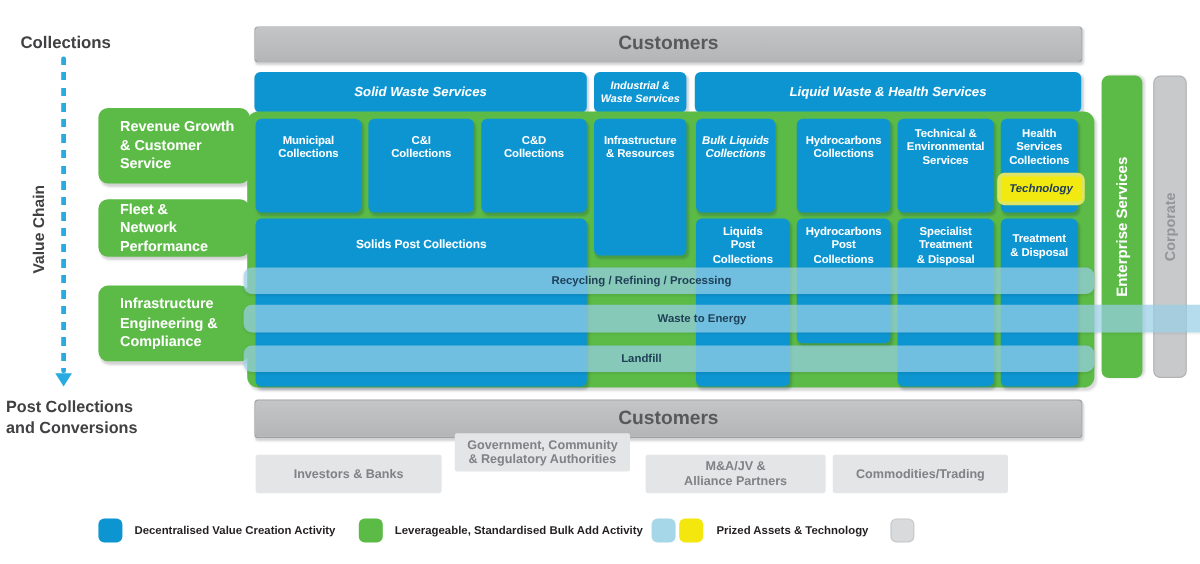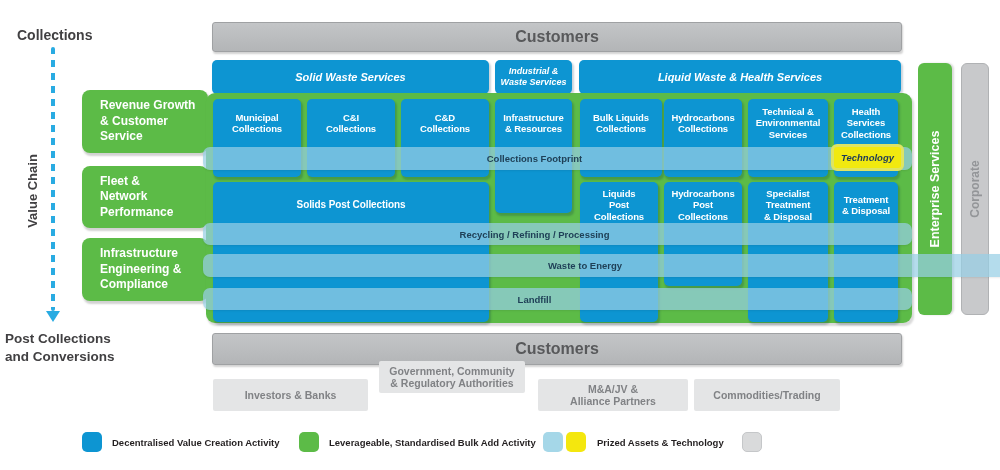--- a/index.html
+++ b/index.html
@@ -68,21 +68,21 @@
   <div class="abs rail-lbl" style="left:17px;top:27px;font-size:14px;">Collections</div>
   <div class="abs arrow-line" style="left:51px;top:47px;height:264px;"></div>
   <div class="abs arrow-head" style="left:46px;top:311px;"></div>
   <div class="abs rail-lbl" style="left:-22px;top:183px;width:110px;height:16px;text-align:center;font-size:13px;transform:rotate(-90deg);">Value Chain</div>
   <div class="abs rail-lbl pre" style="left:5px;top:330px;font-size:13.5px;line-height:18px;">Post Collections
 and Conversions</div>
 
   <div class="abs greenrow pre" style="left:82px;top:90px;width:126px;height:63px;">Revenue Growth
 &amp; Customer
 Service</div>
-  <div class="abs greenrow pre" style="left:82px;top:166px;width:126px;height:62px;">Fleet &amp;
+  <div class="abs greenrow pre" style="left:82px;top:166px;width:126px;height:48px;">Fleet &amp;
 Network
 Performance</div>
   <div class="abs greenrow pre" style="left:82px;top:238px;width:126px;height:63px;">Infrastructure
 Engineering &amp;
 Compliance</div>
 
   <div class="abs gray-banner" style="left:212px;top:22px;width:690px;height:30px;">Customers</div>
   <div class="abs gray-banner" style="left:212px;top:333px;width:690px;height:32px;">Customers</div>
 
   <div class="abs hdr pre" style="left:495px;top:60px;width:77px;height:34px;font-size:9px;line-height:11px;">Industrial &amp;
@@ -101,21 +101,21 @@
 Collections</div>
     </div>
   <div class="abs bluebox" style="left:401px;top:99px;width:88px;height:78px;">
     <div class="bx pre" style="top:0;height:48px;">C&amp;D
 Collections</div>
     </div>
   <div class="abs bluebox" style="left:495px;top:99px;width:77px;height:114px;">
     <div class="bx pre" style="top:0;height:48px;">Infrastructure
 &amp; Resources</div>
     </div>
-  <div class="abs bluebox" style="left:580px;top:99px;width:82px;height:78px;">
+  <div class="abs bluebox" style="left:580px;top:99px;width:66px;height:78px;font-style:italic;">
     <div class="bx pre" style="top:0;height:48px;">Bulk Liquids
 Collections</div>
     </div>
   <div class="abs bluebox" style="left:664px;top:99px;width:78px;height:78px;">
     <div class="bx pre" style="top:0;height:48px;">Hydrocarbons
 Collections</div>
     </div>
   <div class="abs bluebox" style="left:748px;top:99px;width:80px;height:78px;">
     <div class="bx pre" style="top:0;height:48px;">Technical &amp;
 Environmental
@@ -143,23 +143,20 @@
   <div class="abs bluebox" style="left:748px;top:182px;width:80px;height:140px;">
     <div class="bx pre" style="top:0;height:46px;">Specialist
 Treatment
 &amp; Disposal</div>
     </div>
   <div class="abs bluebox" style="left:834px;top:182px;width:64px;height:140px;">
     <div class="bx pre" style="top:0;height:46px;">Treatment
 &amp; Disposal</div>
     </div>
 
-  <div class="abs bar" style="left:203px;top:147px;width:709px;height:23px;">
-    <span>Collections Footprint</span>
-    </div>
   <div class="abs bar" style="left:203px;top:223px;width:709px;height:22px;">
     <span>Recycling / Refining / Processing</span>
     </div>
   <div class="abs bar" style="left:203px;top:254px;width:810px;height:23px;">
     <span>Waste to Energy</span>
     </div>
   <div class="abs bar" style="left:203px;top:288px;width:709px;height:22px;">
     <span>Landfill</span>
     </div>
 

